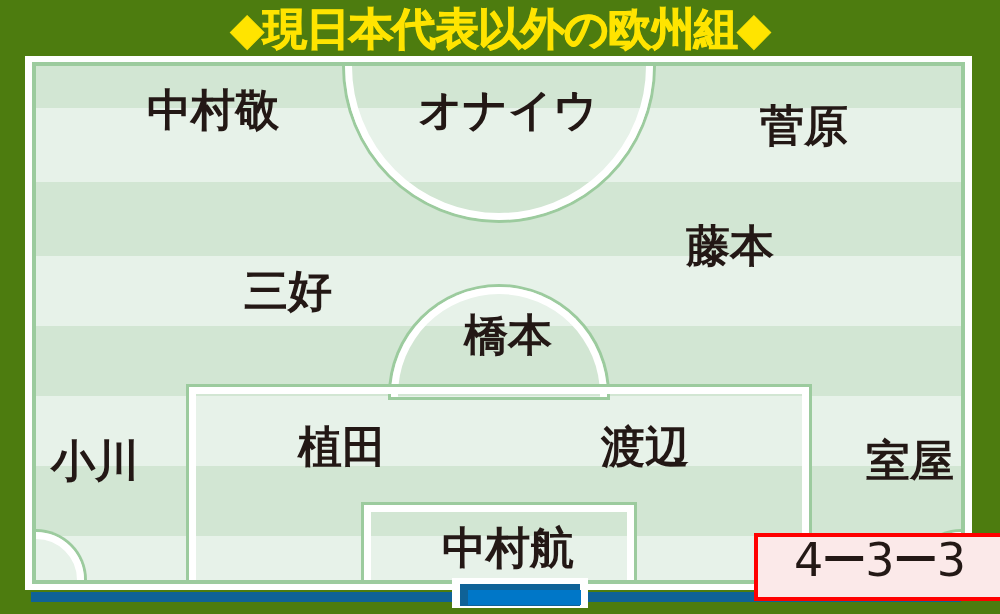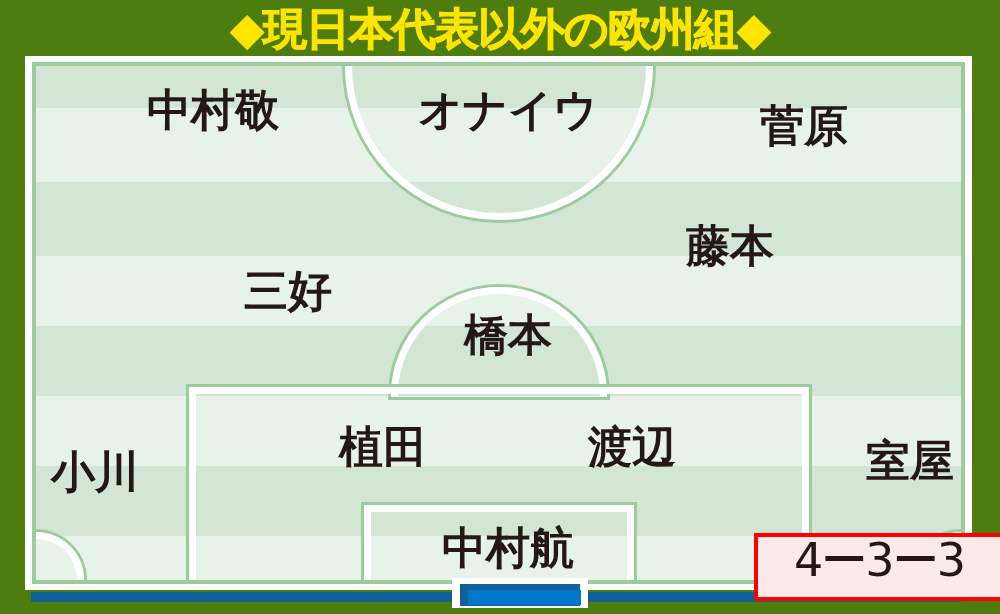--- a/index.html
+++ b/index.html
@@ -185,23 +185,23 @@
     </div>
   </div>
 
   <div id="players">
       <div class="player" style="left: 213px; top: 110px;">中村敬</div>
       <div class="player" style="left: 508px; top: 110px;">オナイウ</div>
       <div class="player" style="left: 804px; top: 110px; margin-top: 16px;">菅原</div>
       <div class="player" style="left: 288px; top: 255px; margin-top: 36px;">三好</div>
       <div class="player" style="left: 730px; top: 246px;">藤本</div>
       <div class="player" style="left: 508px; top: 335px;">橋本</div>
-      <div class="player" style="left: 95px; top: 472px;">小川</div>
-      <div class="player" style="left: 383px; top: 447px;">植田</div>
-      <div class="player" style="left: 632px; top: 447px;">渡辺</div>
+      <div class="player" style="left: 95px; top: 461px;">小川</div>
+      <div class="player" style="left: 342px; top: 447px;">植田</div>
+      <div class="player" style="left: 645px; top: 447px;">渡辺</div>
       <div class="player" style="left: 910px; top: 461px;">室屋</div>
       <div class="player" style="left: 508px; top: 548px;">中村航</div>
     </div>
 
   <div class="formation">
     <span class="formation-text">4ー3ー3</span>
   </div>
 
 </div>
 

